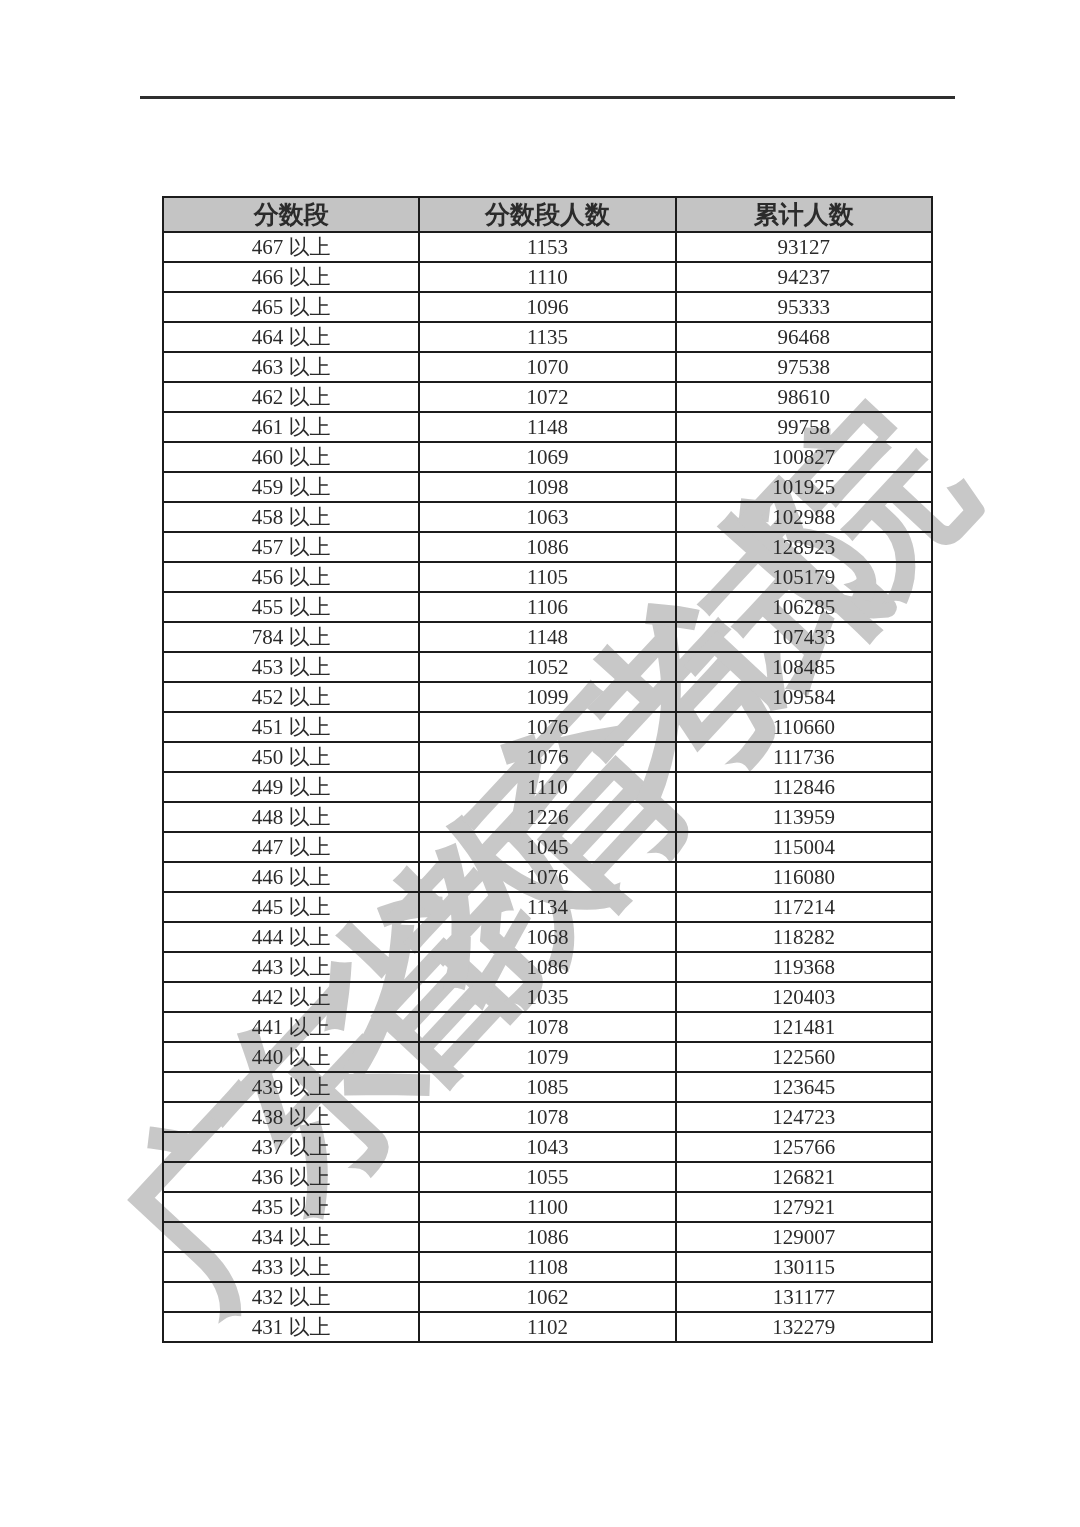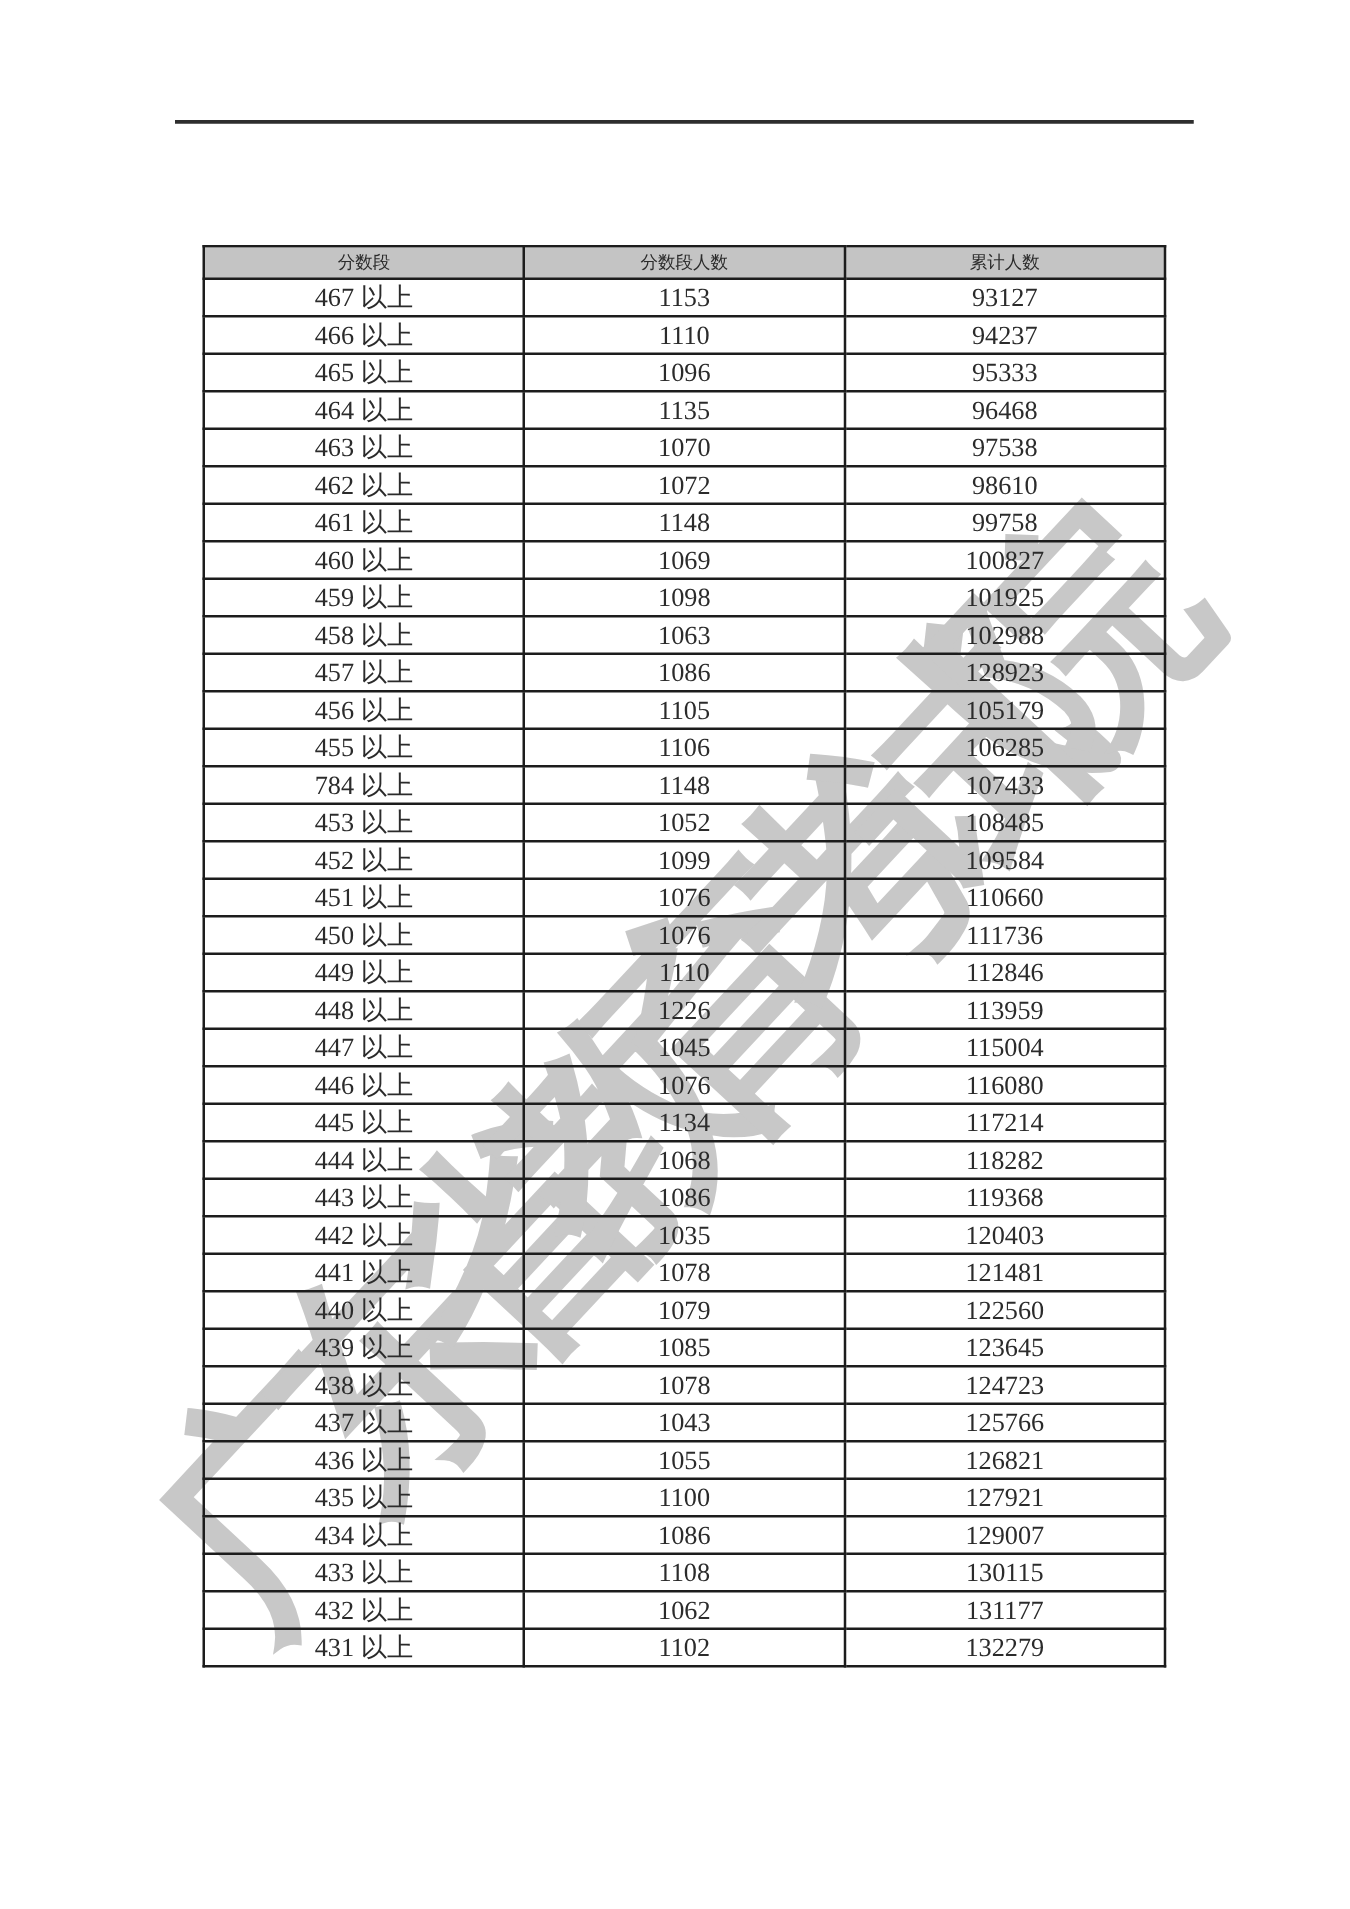--- a/index.html
+++ b/index.html
@@ -51,22 +51,22 @@
   .score-table th,.score-table td{
     border:2px solid var(--table_border);
     padding:0;
     text-align:center;
     vertical-align:middle;
     overflow:hidden;
   }
   .score-table th{
     background:var(--header_bg);
     height:24px;
-    font-size:14px;
-    font-weight:normal;
+    font-size:25px;
+    font-weight:bold;
     color:var(--text);
   }
   .score-table td{
     background:transparent;
     height:27px;
     font-size:21px;
     color:var(--text);
   }
 </style>
 </head>

